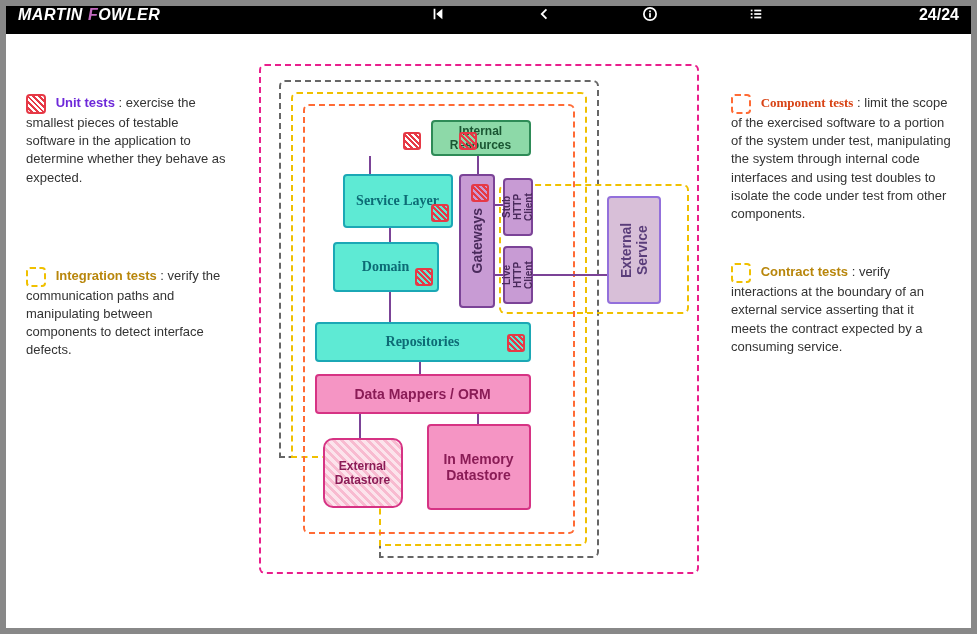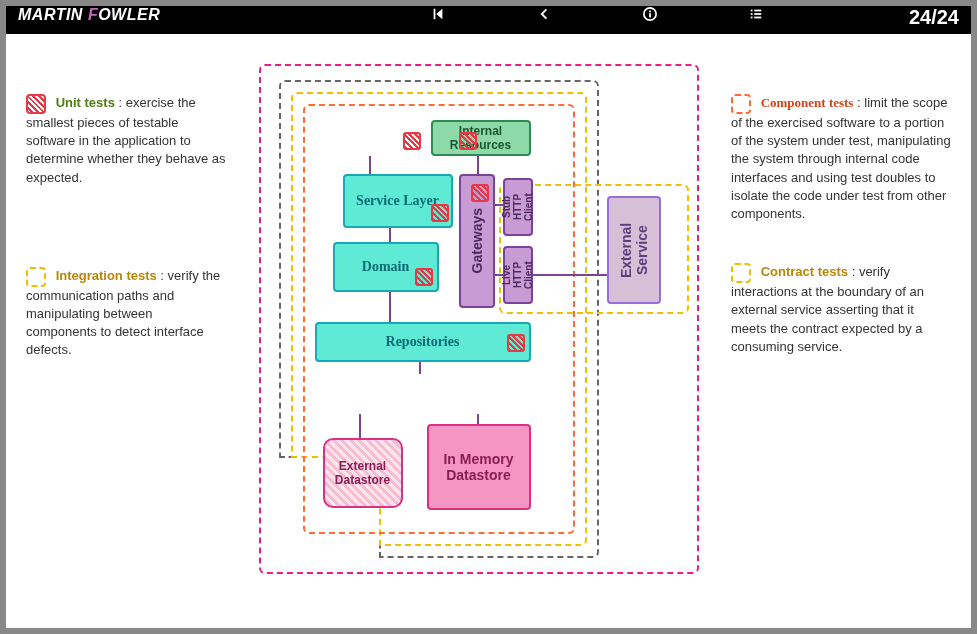--- a/index.html
+++ b/index.html
@@ -6,41 +6,41 @@
   body { font-family: "Helvetica Neue", Arial, sans-serif; background: #888; width: 977px; height: 634px; overflow: hidden; }
   
   .frame { position: absolute; inset: 6px; background: #fff; }
   
   .topbar { position: absolute; top: 0; left: 0; right: 0; height: 28px; background: #000; color: #fff; display: flex; align-items: flex-start; padding: 0 12px; }
   .brand { font-style: italic; font-weight: 700; font-size: 16px; letter-spacing: 0.5px; }
   .brand .accent { color: #c26bbf; }
   .nav-icons { display: flex; gap: 90px; margin-left: 270px; align-items: center; }
   .nav-icon { width: 16px; height: 16px; display: flex; align-items: center; justify-content: center; cursor: pointer; }
   .nav-icon svg { fill: #fff; }
-  .page-counter { margin-left: auto; font-weight: 700; font-size: 20px; }
+  .page-counter { margin-left: auto; font-weight: 700; font-size: 16px; }
   
   .content { position: absolute; top: 28px; left: 0; right: 0; bottom: 0; padding: 30px 20px; display: flex; }
   
   .left-col { width: 200px; padding-top: 30px; }
   .right-col { width: 220px; padding-top: 30px; }
   .center-col { flex: 1; position: relative; }
   
   .legend-item { margin-bottom: 80px; font-size: 13px; line-height: 1.4; color: #333; }
   .right-col .legend-item { margin-bottom: 40px; }
   .legend-swatch { display: inline-block; width: 20px; height: 20px; vertical-align: top; margin-right: 6px; border: 2px dashed; border-radius: 4px; }
   .legend-swatch.solid { border-style: solid; background-image: repeating-linear-gradient(45deg, transparent, transparent 2px, currentColor 2px, currentColor 4px); }
   .legend-title { font-weight: 700; }
   
   .sw-unit { color: #e63946; border-color: #e63946; }
   .sw-integration { color: #f0c000; border-color: #f0c000; }
   .sw-component { color: #ff6b35; border-color: #ff6b35; }
   .sw-contract { color: #f0c000; border-color: #f0c000; }
   .sw-e2e { color: #e91e8c; border-color: #e91e8c; }
   
-  .t-unit { color: #4d7c0f; }
+  .t-unit { color: #6d28d9; }
   .t-integration { color: #b8860b; }
   .t-component { color: #d84315; font-family: Liberation Serif, serif; }
   .t-contract { color: #b8860b; }
   .t-e2e { color: #c2185b; }
   
   
   .diag { position: relative; width: 440px; height: 510px; margin: 0 auto; }
   .boundary { position: absolute; border-radius: 6px; }
   .b-e2e { inset: 0; border: 2px dashed #e91e8c; }
   .b-gray { top: 16px; left: 20px; right: 100px; bottom: 16px; border: 2px dashed #666; }
@@ -175,20 +175,23 @@
           </div>
         <div class="box purple bx-live">
             <span class="vert">Live HTTP Client</span>
           </div>
         <div class="box lightpurple bx-extsvc">
             <span class="vert">External Service</span>
           </div>
         <div class="box cyan bx-repos">
             <span>Repositories</span>
           </div>
+        <div class="box pink bx-orm">
+            <span>Data Mappers / ORM</span>
+          </div>
         <div class="box pinkhatch bx-extds">
             <span>External Datastore</span>
           </div>
         <div class="box pink bx-inmem">
             <span>In Memory Datastore</span>
           </div>
 
         <div class="unit-marker um1"></div>
         <div class="unit-marker um2"></div>
         <div class="unit-marker um3"></div>

